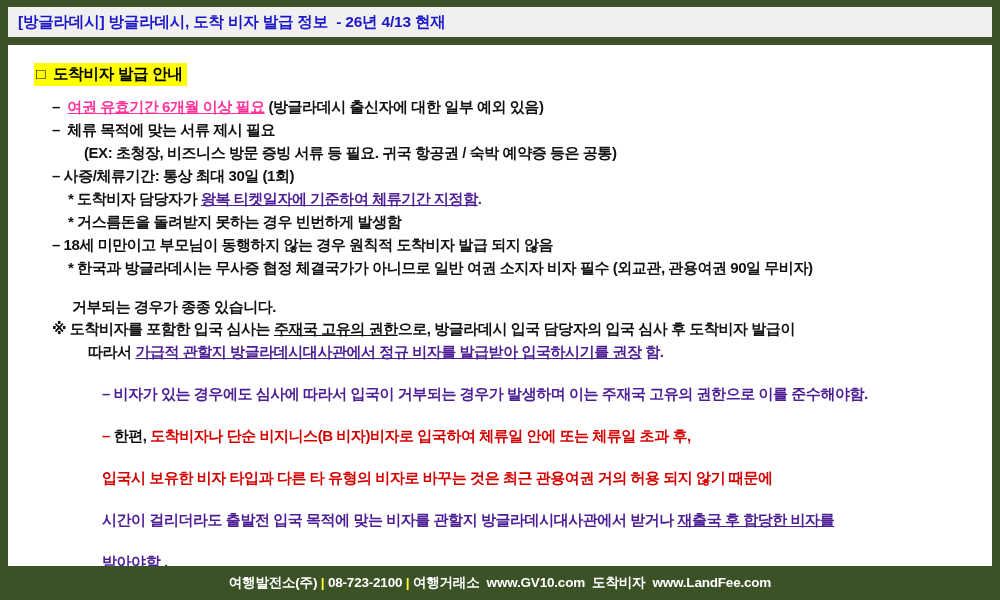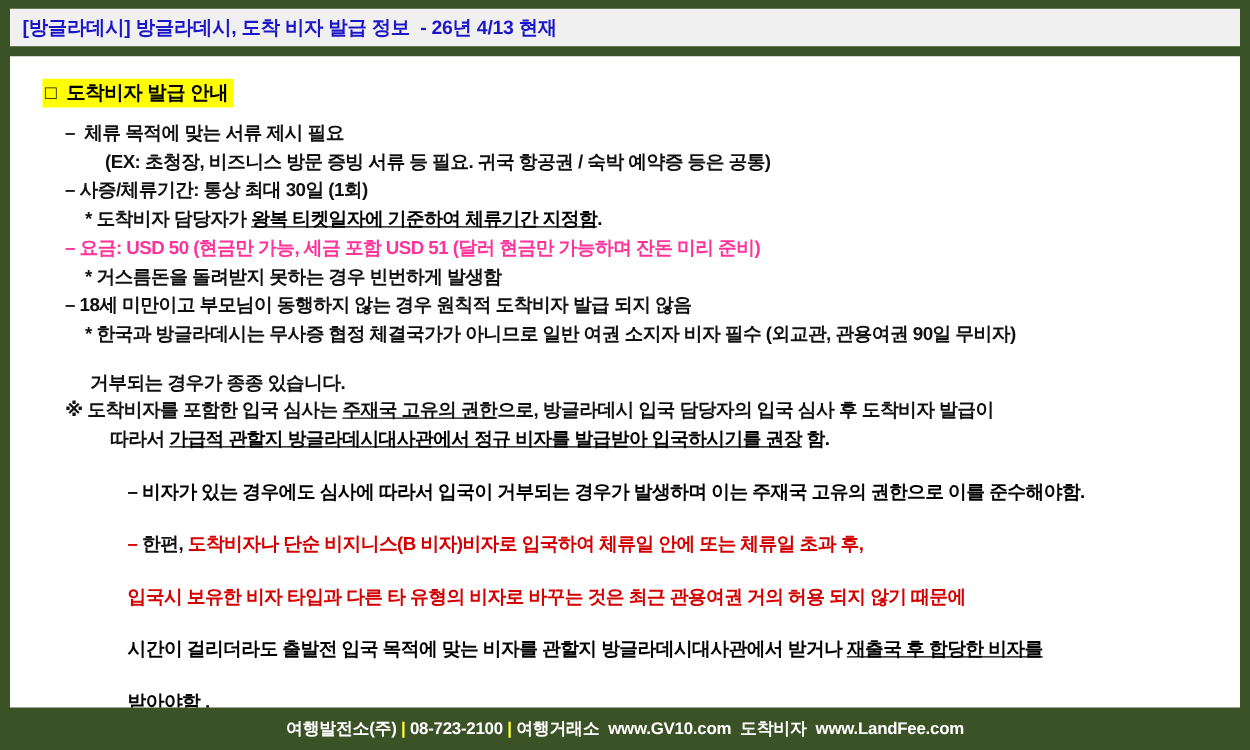--- a/index.html
+++ b/index.html
@@ -87,21 +87,21 @@
   .i4 { padding-left: 30px; }
   .i5 { padding-left: 50px; }
   .i6 { padding-left: 66px; }
   .i7 { padding-left: 80px; margin-top: 19px; }
 
   .gap { height: 16px; }
 
   
   .c-black { color: #111111; }
   .c-pink  { color: #ff3399; }
-  .c-blue  { color: #000000; }
+  .c-blue  { color: #4c1d95; }
   .c-red   { color: #d40000; }
   .u       { text-decoration: underline; }
 
   
   .footer {
     height: 34px;
     display: flex;
     align-items: center;
     justify-content: center;
     background: #3b5226;
@@ -128,30 +128,30 @@
   </div>
 
   <div class="sheet">
 
     <div class="section-head">
       <span class="hl"><span>□</span>&nbsp;&nbsp;<span>도착비자 발급 안내</span></span>
     </div>
 
     <div class="lines">
 
+      <div class="ln i1"><span class="c-black">–</span>&nbsp;&nbsp;<span class="c-pink u">여권 유효기간 6개월 이상 필요</span><span class="c-black"> (방글라데시 출신자에 대한 일부 예외 있음)</span></div>
 
       <div class="ln i1"><span class="c-black">–  체류 목적에 맞는 서류 제시 필요</span></div>
 
       <div class="ln i3"><span class="c-black">(EX: 초청장, 비즈니스 방문 증빙 서류 등 필요. 귀국 항공권 / 숙박 예약증 등은 공통)</span></div>
 
       <div class="ln i4"><span class="c-black">– 사증/체류기간: 통상 최대 30일 (1회)</span></div>
 
       <div class="ln i2"><span class="c-black">* 도착비자 담당자가 </span><span class="c-blue u">왕복 티켓일자에 기준하여 체류기간 지정함</span><span class="c-blue">.</span></div>
 
-      <div class="ln i4"><span class="c-pink">– 요금: USD 50 (현금만 가능, 세금 포함 USD 51 (달러 현금만 가능하며 잔돈 미리 준비)</span></div>
 
       <div class="ln i2"><span class="c-black">* 거스름돈을 돌려받지 못하는 경우 빈번하게 발생함</span></div>
 
       <div class="ln i4"><span class="c-black">– 18세 미만이고 부모님이 동행하지 않는 경우 원칙적 도착비자 발급 되지 않</span><span class="c-black">음</span></div>
 
       <div class="ln i2"><span class="c-black">* 한국과 방글라데시는 무사증 협정 체결국가가 아니므로 일반 여권 소지자 비자 필수 (외교관, 관용여권 90일 무비자)</span></div>
 
       <div class="gap"></div>
 
       <div class="ln i5"><span class="c-black">거부되는 경우가 종종 있습니다.</span></div>

